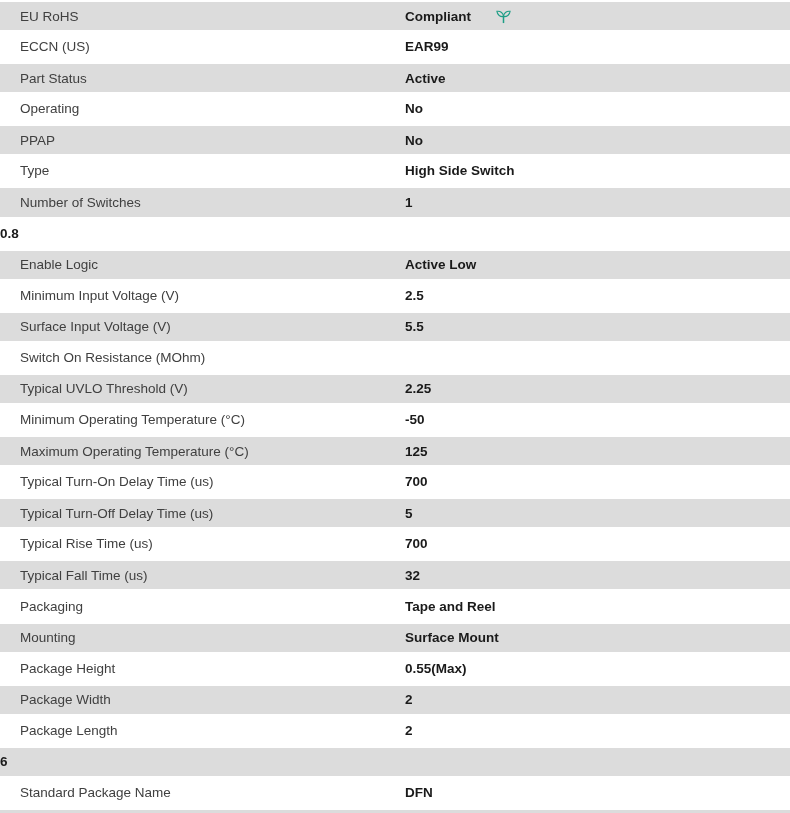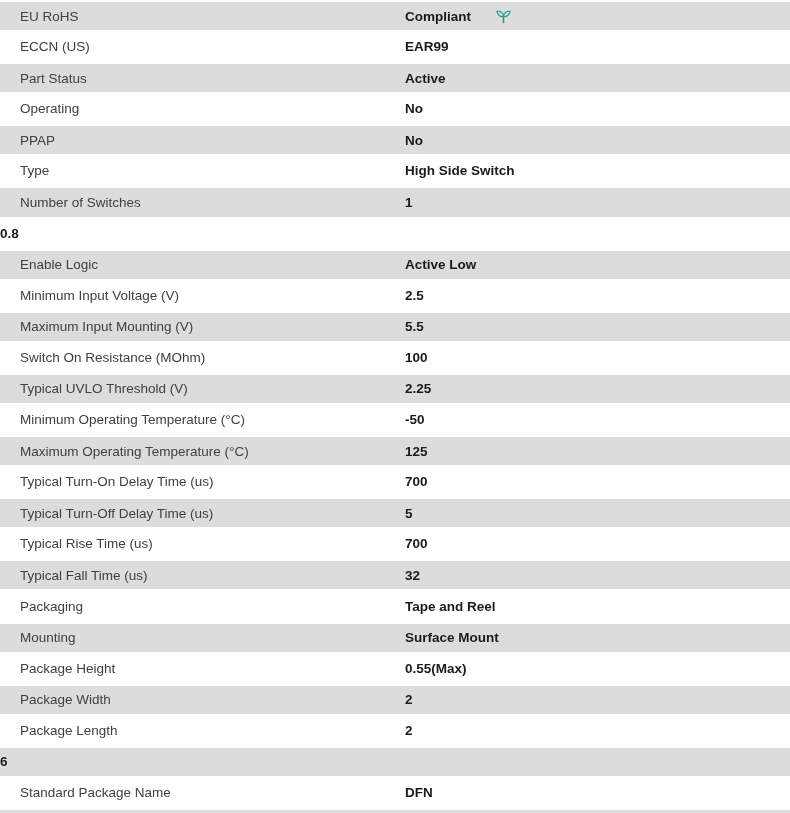--- a/index.html
+++ b/index.html
@@ -136,31 +136,28 @@
   </div>
 
   <div class="row">
     <div class="cell label">Minimum Input Voltage (V)</div>
     <div class="cell value">
         <span>2.5</span>
       </div>
   </div>
 
   <div class="row alt">
-    <div class="cell label">Maximum Input Mounting (V)</div>
+    <div class="cell label">Surface Input Voltage (V)</div>
     <div class="cell value">
         <span>5.5</span>
       </div>
   </div>
 
   <div class="row">
     <div class="cell label">Switch On Resistance (MOhm)</div>
-    <div class="cell value">
-        <span>100</span>
-      </div>
   </div>
 
   <div class="row alt">
     <div class="cell label">Typical UVLO Threshold (V)</div>
     <div class="cell value">
         <span>2.25</span>
       </div>
   </div>
 
   <div class="row">

